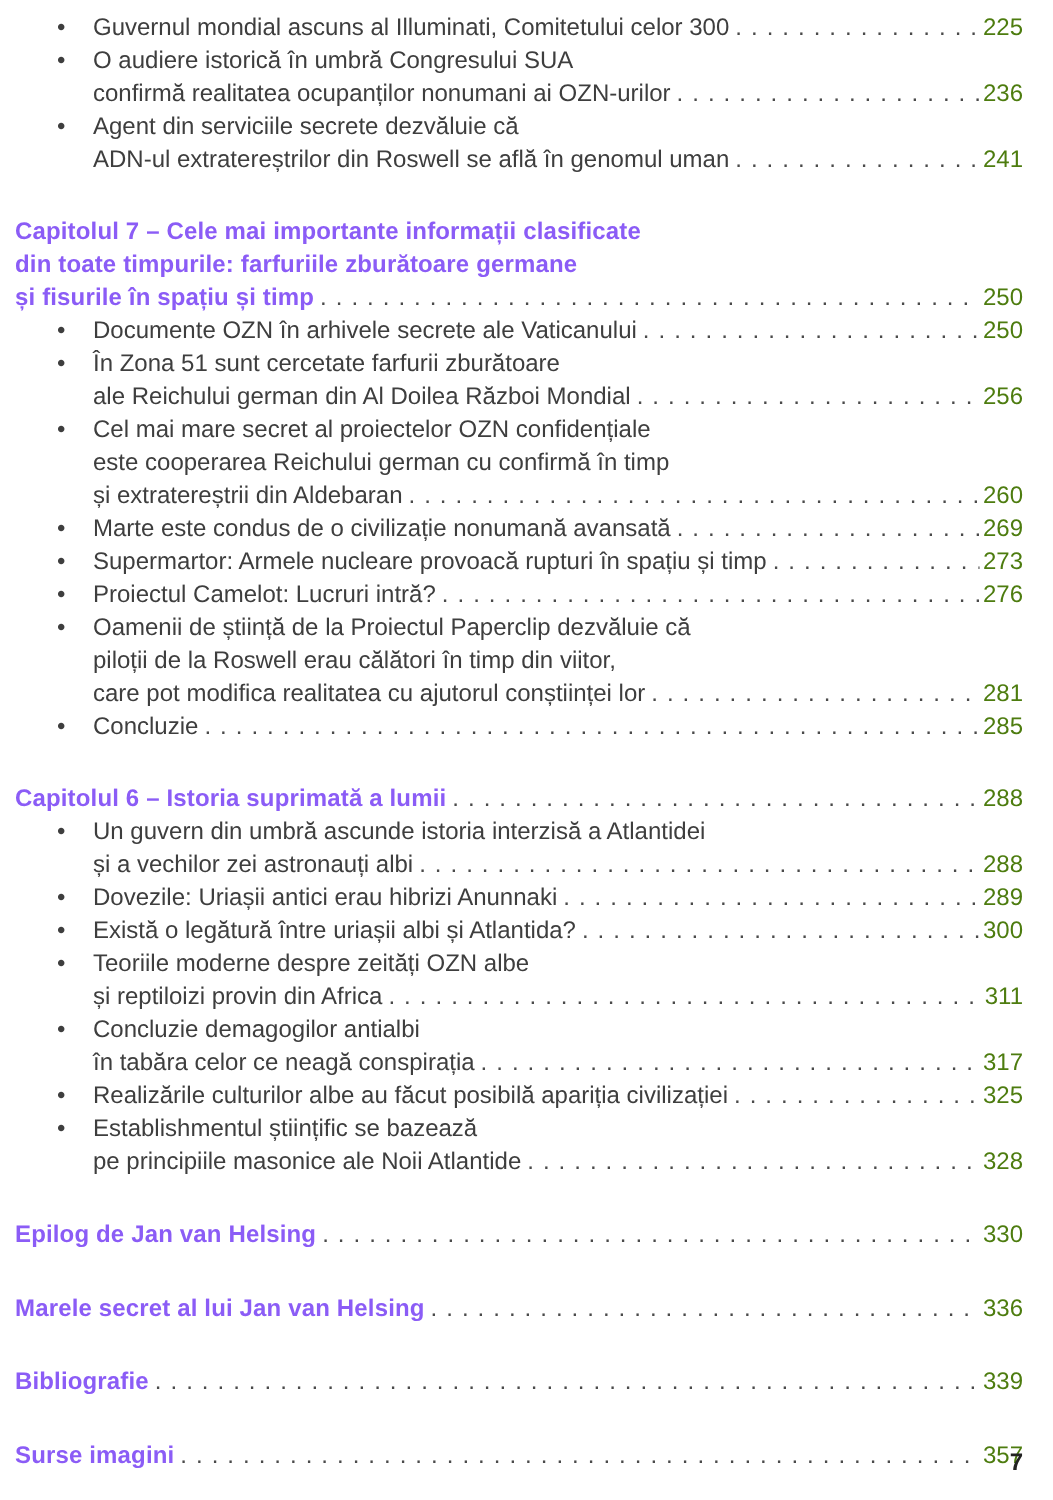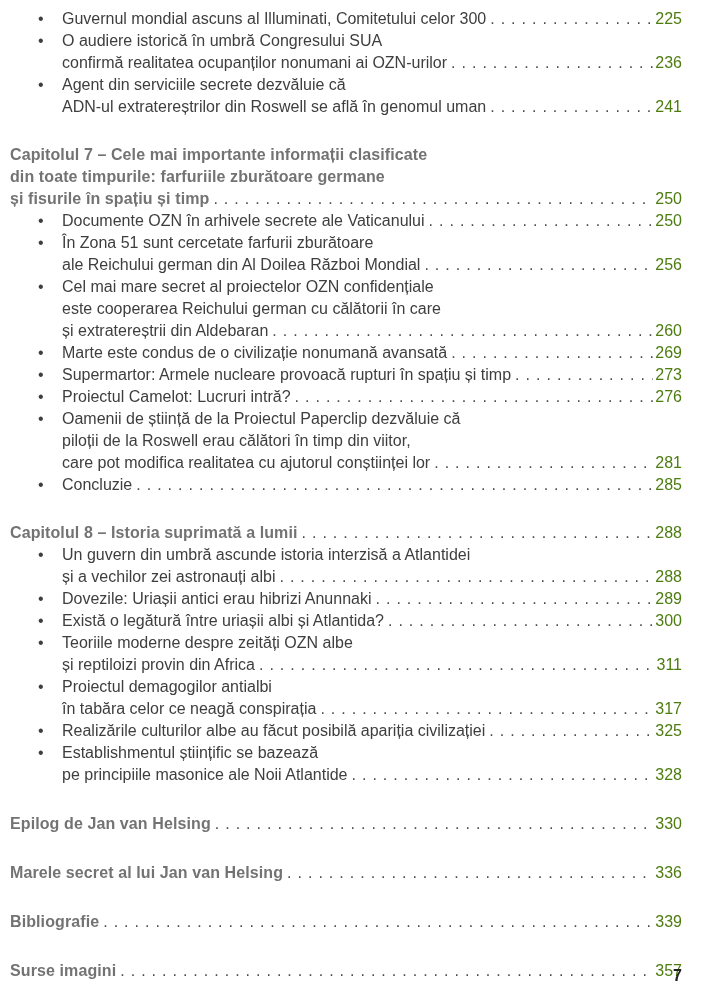--- a/index.html
+++ b/index.html
@@ -32,21 +32,21 @@
   }
   .toc-entry .lines { flex: 1; min-width: 0; }
   .toc-line {
     display: flex;
     align-items: flex-end;
   }
   .toc-text { white-space: nowrap; }
   .chapter .toc-text,
   .backmatter .toc-text {
     font-weight: bold;
-    color: #737373;
+    color: #8b5cf6;
     letter-spacing: 0.1px;
   }
   .dot-leader {
     flex: 1;
     min-width: 10px;
     overflow: hidden;
     white-space: nowrap;
     color: #4a4a4a;
     letter-spacing: 6px;
     padding-left: 4px;
@@ -149,21 +149,21 @@
           </div>
         </div>
       </div>
       <div class="toc-entry bullet">
         <span class="marker">•</span>
         <div class="lines">
           <div class="toc-line">
             <span class="toc-text">Cel mai mare secret al proiectelor OZN confidențiale</span>
           </div>
           <div class="toc-line">
-            <span class="toc-text">este cooperarea Reichului german cu călătorii în care</span>
+            <span class="toc-text">este cooperarea Reichului german cu confirmă în timp</span>
           </div>
           <div class="toc-line">
             <span class="toc-text">și extratereștrii din Aldebaran</span>
             <span class="dot-leader"></span>
             <span class="page-number">260</span>
           </div>
         </div>
       </div>
       <div class="toc-entry bullet">
         <span class="marker">•</span>
@@ -217,21 +217,21 @@
           <div class="toc-line">
             <span class="toc-text">Concluzie</span>
             <span class="dot-leader"></span>
             <span class="page-number">285</span>
           </div>
         </div>
       </div>
       <div class="toc-entry chapter">
         <div class="lines">
           <div class="toc-line">
-            <span class="toc-text">Capitolul 8 – Istoria suprimată a lumii</span>
+            <span class="toc-text">Capitolul 6 – Istoria suprimată a lumii</span>
             <span class="dot-leader"></span>
             <span class="page-number">288</span>
           </div>
         </div>
       </div>
       <div class="toc-entry bullet">
         <span class="marker">•</span>
         <div class="lines">
           <div class="toc-line">
             <span class="toc-text">Un guvern din umbră ascunde istoria interzisă a Atlantidei</span>
@@ -273,21 +273,21 @@
             <span class="toc-text">și reptiloizi provin din Africa</span>
             <span class="dot-leader"></span>
             <span class="page-number">311</span>
           </div>
         </div>
       </div>
       <div class="toc-entry bullet">
         <span class="marker">•</span>
         <div class="lines">
           <div class="toc-line">
-            <span class="toc-text">Proiectul demagogilor antialbi</span>
+            <span class="toc-text">Concluzie demagogilor antialbi</span>
           </div>
           <div class="toc-line">
             <span class="toc-text">în tabăra celor ce neagă conspirația</span>
             <span class="dot-leader"></span>
             <span class="page-number">317</span>
           </div>
         </div>
       </div>
       <div class="toc-entry bullet">
         <span class="marker">•</span>

